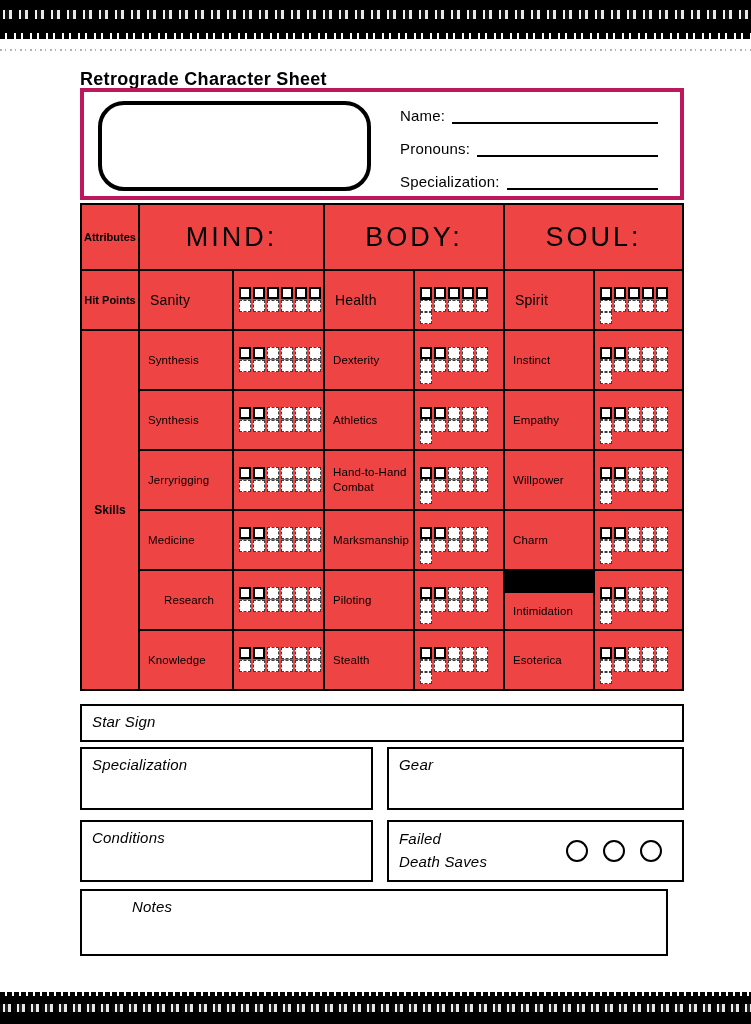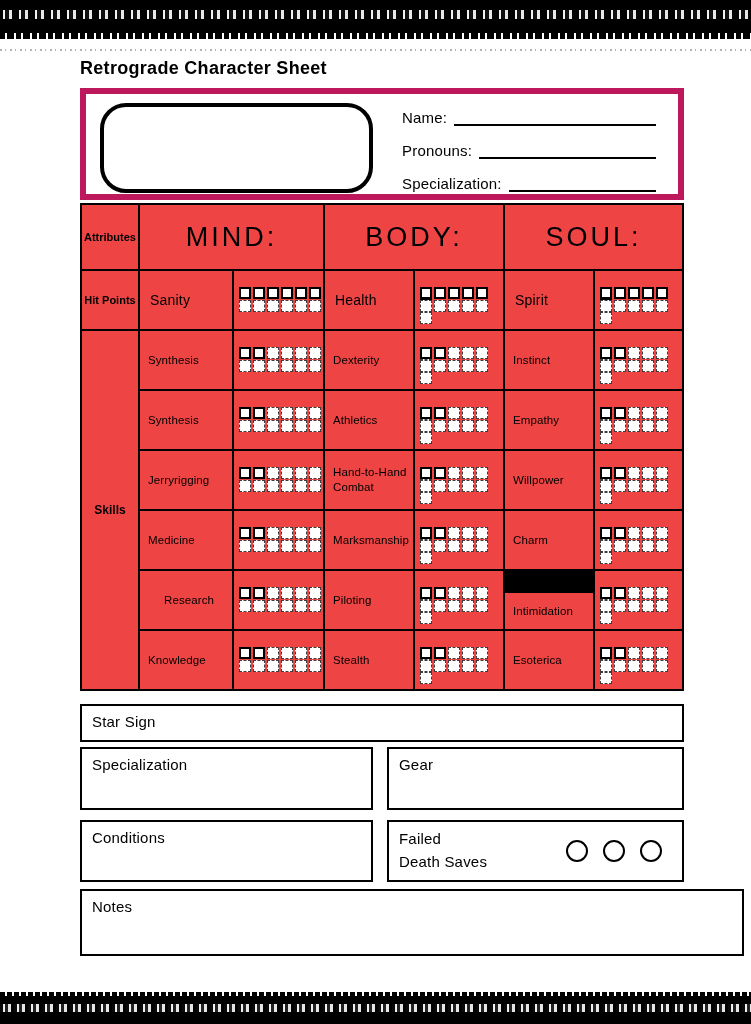--- a/index.html
+++ b/index.html
@@ -29,26 +29,26 @@
       repeating-linear-gradient(90deg, #0a0a0a 0 3px, #f0f0f0 3px 5px, #222 5px 8px, #e6e6e6 8px 11px, #000 11px 14px) 0 12px / 100% 8px no-repeat,
       linear-gradient(#000,#000) 0 20px / 100% 12px no-repeat;
   }
   #faint-line {
     position:absolute; left:0; top:49px; width:751px; height:3px; opacity:.3;
     background: repeating-linear-gradient(90deg, #000 0 2px, rgba(0,0,0,0) 2px 5px, #000 5px 6px, rgba(0,0,0,0) 6px 10px) 0 0 / 100% 2px no-repeat;
   }
 
   
   #title {
-    position:absolute; left:80px; top:58px;
+    position:absolute; left:80px; top:69px;
     font-size:18px; font-weight:700; letter-spacing:.3px;
   }
   #header-box {
     position:absolute; left:80px; top:88px; width:604px; height:112px;
-    border:6px solid #be185d; background:#fff;
+    border:4px solid #be185d; background:#fff;
   }
   #portrait {
     position:absolute; left:14px; top:9px; width:273px; height:90px;
     border:4px solid #000; border-radius:26px; background:#fff;
   }
   #header-fields {
     position:absolute; left:316px; top:7px; right:22px;
   }
   .field-row { display:flex; align-items:flex-end; height:25px; margin-bottom:8px; }
   .field-label { font-size:15px; font-weight:500; letter-spacing:.2px; white-space:nowrap; padding-bottom:0; }
@@ -69,28 +69,28 @@
   .attr-cell { font-size:27px; font-weight:500; letter-spacing:3px; }
   .hp-name { display:flex; align-items:center; padding-left:10px; font-size:14px; font-weight:500; letter-spacing:.2px; }
   .skill-name { display:flex; align-items:center; padding:2px 3px 2px 8px; font-size:11.5px; font-weight:500; line-height:1.3; letter-spacing:.1px; }
   .box-cell { display:flex; flex-direction:column; justify-content:center; padding-left:5px; }
   .box-line { line-height:0; height:13px; }
   .box { display:inline-block; width:12px; height:12px; margin-right:2px; background:#fff; }
   .box.solid { border:2px solid #000; }
   .box.dashed { border:1.5px dashed #3d3d3d; }
 
   
-  .sec-box { position:absolute; border:2px solid #000; background:#fff; }
+  .sec-box { position:absolute; border:2px solid #000; background:#fff;font-style:italic; }
   .sec-label { font-size:15px; font-weight:500; letter-spacing:.2px; padding:7px 0 0 10px; }
   #star-box  { left:80px;  top:704px; width:604px; height:38px; }
   #spec-box  { left:80px;  top:747px; width:293px; height:63px; }
   #gear-box  { left:387px; top:747px; width:297px; height:63px; }
   #cond-box  { left:80px;  top:820px; width:293px; height:62px; }
   #death-box { left:387px; top:820px; width:297px; height:62px; }
-  #notes-box { left:80px;  top:889px; width:664px; height:67px; }
+  #notes-box { left:80px;  top:889px; width:588px; height:67px;padding-left:40px; }
   #death-box .sec-label { line-height:1.55; padding-top:5px; }
   #death-circles {
     position:absolute; right:20px; top:0; height:58px;
     display:flex; align-items:center;
   }
   .death-circle {
     display:inline-block; width:22px; height:22px; border:2.5px solid #000;
     border-radius:50%; margin-left:15px; background:#fff;
   }
 </style>

